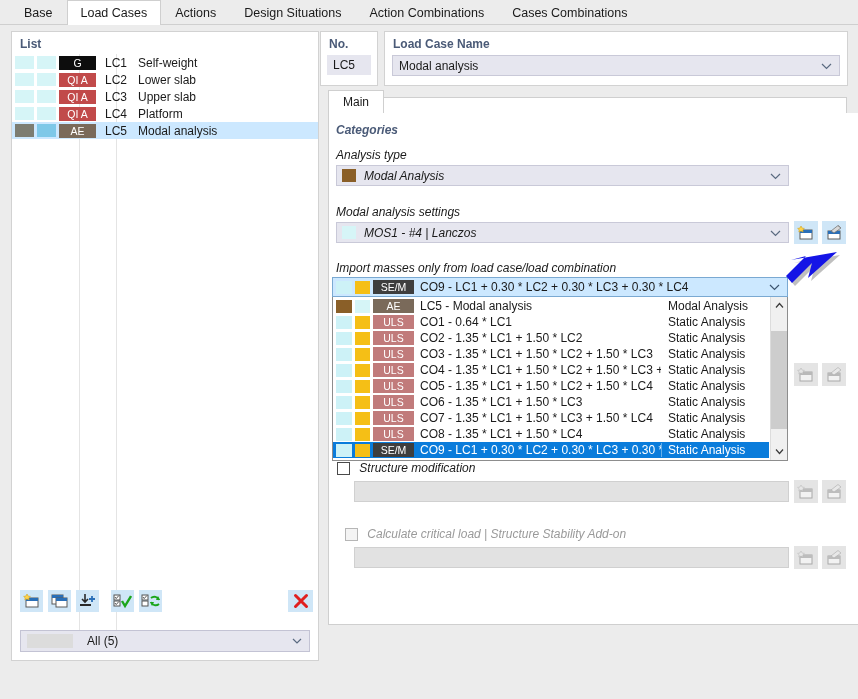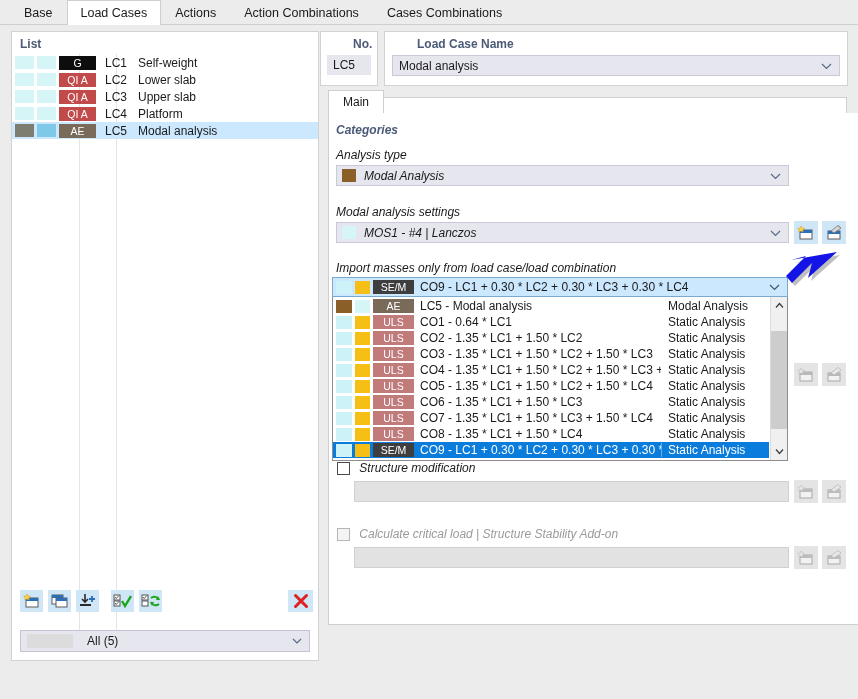--- a/index.html
+++ b/index.html
@@ -86,21 +86,21 @@
 
   
   .no-box {
     position: absolute; left: 320px; top: 31px; width: 58px; height: 55px;
     background: #ffffff; border: 1px solid #d2d2d2;
   }
   .name-box {
     position: absolute; left: 384px; top: 31px; width: 464px; height: 55px;
     background: #ffffff; border: 1px solid #d2d2d2;
   }
-  .field-caption { color: #4a5a77; font-size: 12px; font-weight: bold; padding: 5px 8px 0 8px; margin-left: 24px; }
+  .field-caption { color: #4a5a77; font-size: 12px; font-weight: bold; padding: 5px 8px 0 8px; }
   .ro-value {
     margin: 4px 6px 0 6px; height: 20px; line-height: 20px;
     background: #e6e6ef; padding-left: 6px; font-size: 12px;
   }
   .combo {
     margin: 4px 7px 0 7px; height: 21px; background: #e6e6ef; border: 1px solid #c9c9d8;
     display: flex; align-items: center; font-size: 12px; padding-left: 6px;
   }
 
   
@@ -194,20 +194,21 @@
 </head>
 <body>
 
 <div class="app">
 
   <div class="tabstrip">
     <div class="tabs" id="tabs-host">
         <div class="tab">Base</div>
         <div class="tab active">Load Cases</div>
         <div class="tab">Actions</div>
+        <div class="tab">Design Situations</div>
         <div class="tab">Action Combinations</div>
         <div class="tab">Cases Combinations</div>
       </div>
   </div>
 
   <div class="left-panel">
     <div class="panel-caption">List</div>
 
     <div class="list-grid">
       <i style="left:67px"></i>
@@ -405,21 +406,21 @@
       </svg>
     </div>
     <div class="iconbtn off" style="position:absolute;left:493px;top:367px">
       <svg width="18" height="16" viewBox="0 0 18 16">
         <rect x="3" y="6" width="12" height="8" fill="#f2f2f2" stroke="#a8a8a8"></rect>
         <rect x="3" y="6" width="12" height="3" fill="#bdbdbd"></rect>
         <path d="M6 6 L13 0.5 L16 3 L9 8 Z" fill="#e8e8e8" stroke="#b2b2b2" stroke-width="0.7"></path>
       </svg>
     </div>
 
-    <div style="position:absolute;left:8px;top:414px">
+    <div style="position:absolute;left:16px;top:414px">
       <span class="cbx disabled"></span>
       <span class="lbl disabled" style="margin-left:6px">Calculate critical load | Structure Stability Add-on</span>
     </div>
     <div class="flat-field" style="position:absolute;left:25px;top:434px;width:435px"></div>
     <div class="iconbtn off" style="position:absolute;left:465px;top:433px">
       <svg width="18" height="16" viewBox="0 0 18 16">
         <rect x="3" y="5" width="12" height="9" fill="#f2f2f2" stroke="#a8a8a8"></rect>
         <rect x="3" y="5" width="12" height="3" fill="#bdbdbd"></rect>
         <path d="M4 1 L5.2 3.1 L7.4 3.4 L5.8 4.9 L6.2 7 L4 6 L1.8 7 L2.2 4.9 L0.6 3.4 L2.8 3.1 Z" fill="#e6e6e6" stroke="#b4b4b4" stroke-width="0.5"></path>
       </svg>

